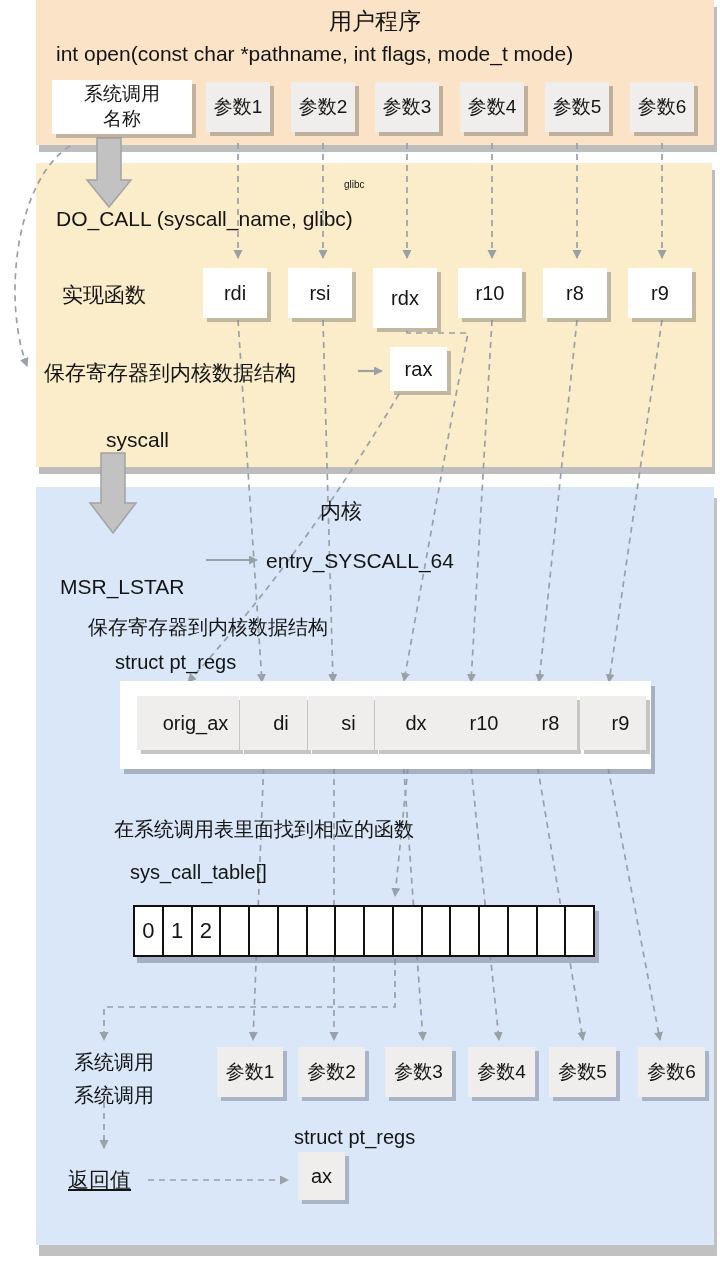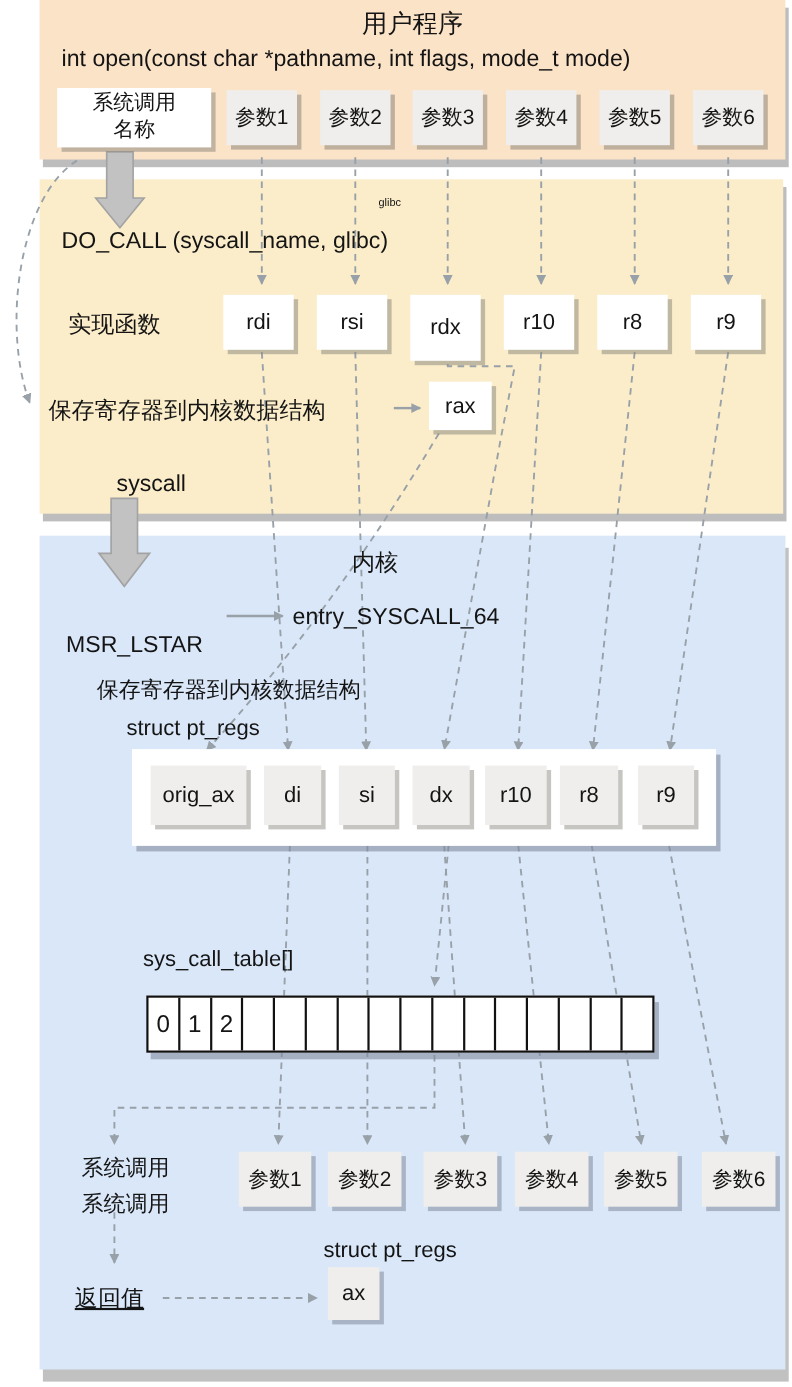--- a/index.html
+++ b/index.html
@@ -15,21 +15,21 @@
   #overlay{position:absolute;left:0;top:0;z-index:1;pointer-events:none;}
   .txt{position:absolute;z-index:2;white-space:nowrap;}
   .ctr{text-align:center;}
   .box{position:absolute;z-index:2;display:flex;align-items:center;justify-content:center;text-align:center;}
   .white-box{background:#ffffff;box-shadow:4px 4px 0 rgba(146,140,128,0.55);}
   .gray-box{background:#efeeec;box-shadow:4px 4px 0 rgba(140,134,122,0.55);}
   .gray-box-b{background:#efeeec;box-shadow:4px 4px 0 rgba(130,140,158,0.55);}
   #ptregs-container{position:absolute;z-index:2;left:120px;top:681px;width:531px;height:88px;
     background:#ffffff;box-shadow:4px 5px 0 rgba(130,140,158,0.6);}
   .field-box{position:absolute;z-index:3;top:15px;height:54px;background:#efeeec;
-    box-shadow:4px 4px 0 #c6c5c1;display:flex;align-items:center;justify-content:center;font-size:20px;}
+    box-shadow:4px 4px 0 #c6c5c1;display:flex;align-items:center;justify-content:center;font-size:20px;padding-left:15px;}
   #sys-table{position:absolute;z-index:2;left:133px;top:905px;width:462px;height:52px;
     background:#ffffff;border:2px solid #111;box-sizing:border-box;display:flex;
     box-shadow:4px 6px 0 rgba(130,140,158,0.6);}
   #sys-table .cell{flex:1 1 0;border-right:2px solid #111;display:flex;align-items:center;justify-content:center;
     font-size:22px;}
   #sys-table .cell:last-child{border-right:none;}
   .fs16{font-size:10px;text-align:center;} .fs19{font-size:19px;} .fs20{font-size:20px;}
   .fs21{font-size:21px;} .fs23{font-size:23px;}
 </style>
 </head>
@@ -123,20 +123,21 @@
   <div id="ptregs-container">
     <div class="field-box" style="left:17px;width:87px;">orig_ax</div>
     <div class="field-box" style="left:120px;width:52px;">di</div>
     <div class="field-box" style="left:188px;width:51px;">si</div>
     <div class="field-box" style="left:255px;width:52px;">dx</div>
     <div class="field-box" style="left:321px;width:56px;">r10</div>
     <div class="field-box" style="left:389px;width:53px;">r8</div>
     <div class="field-box" style="left:460px;width:51px;">r9</div>
   </div>
 
+  <div class="txt fs20" style="left:114px;top:816px;">在系统调用表里面找到相应的函数</div>
   <div class="txt fs20" style="left:130px;top:861px;">sys_call_table[]</div>
 
   <div id="sys-table">
       <div class="cell">0</div>
       <div class="cell">1</div>
       <div class="cell">2</div>
       <div class="cell"></div>
       <div class="cell"></div>
       <div class="cell"></div>
       <div class="cell"></div>

